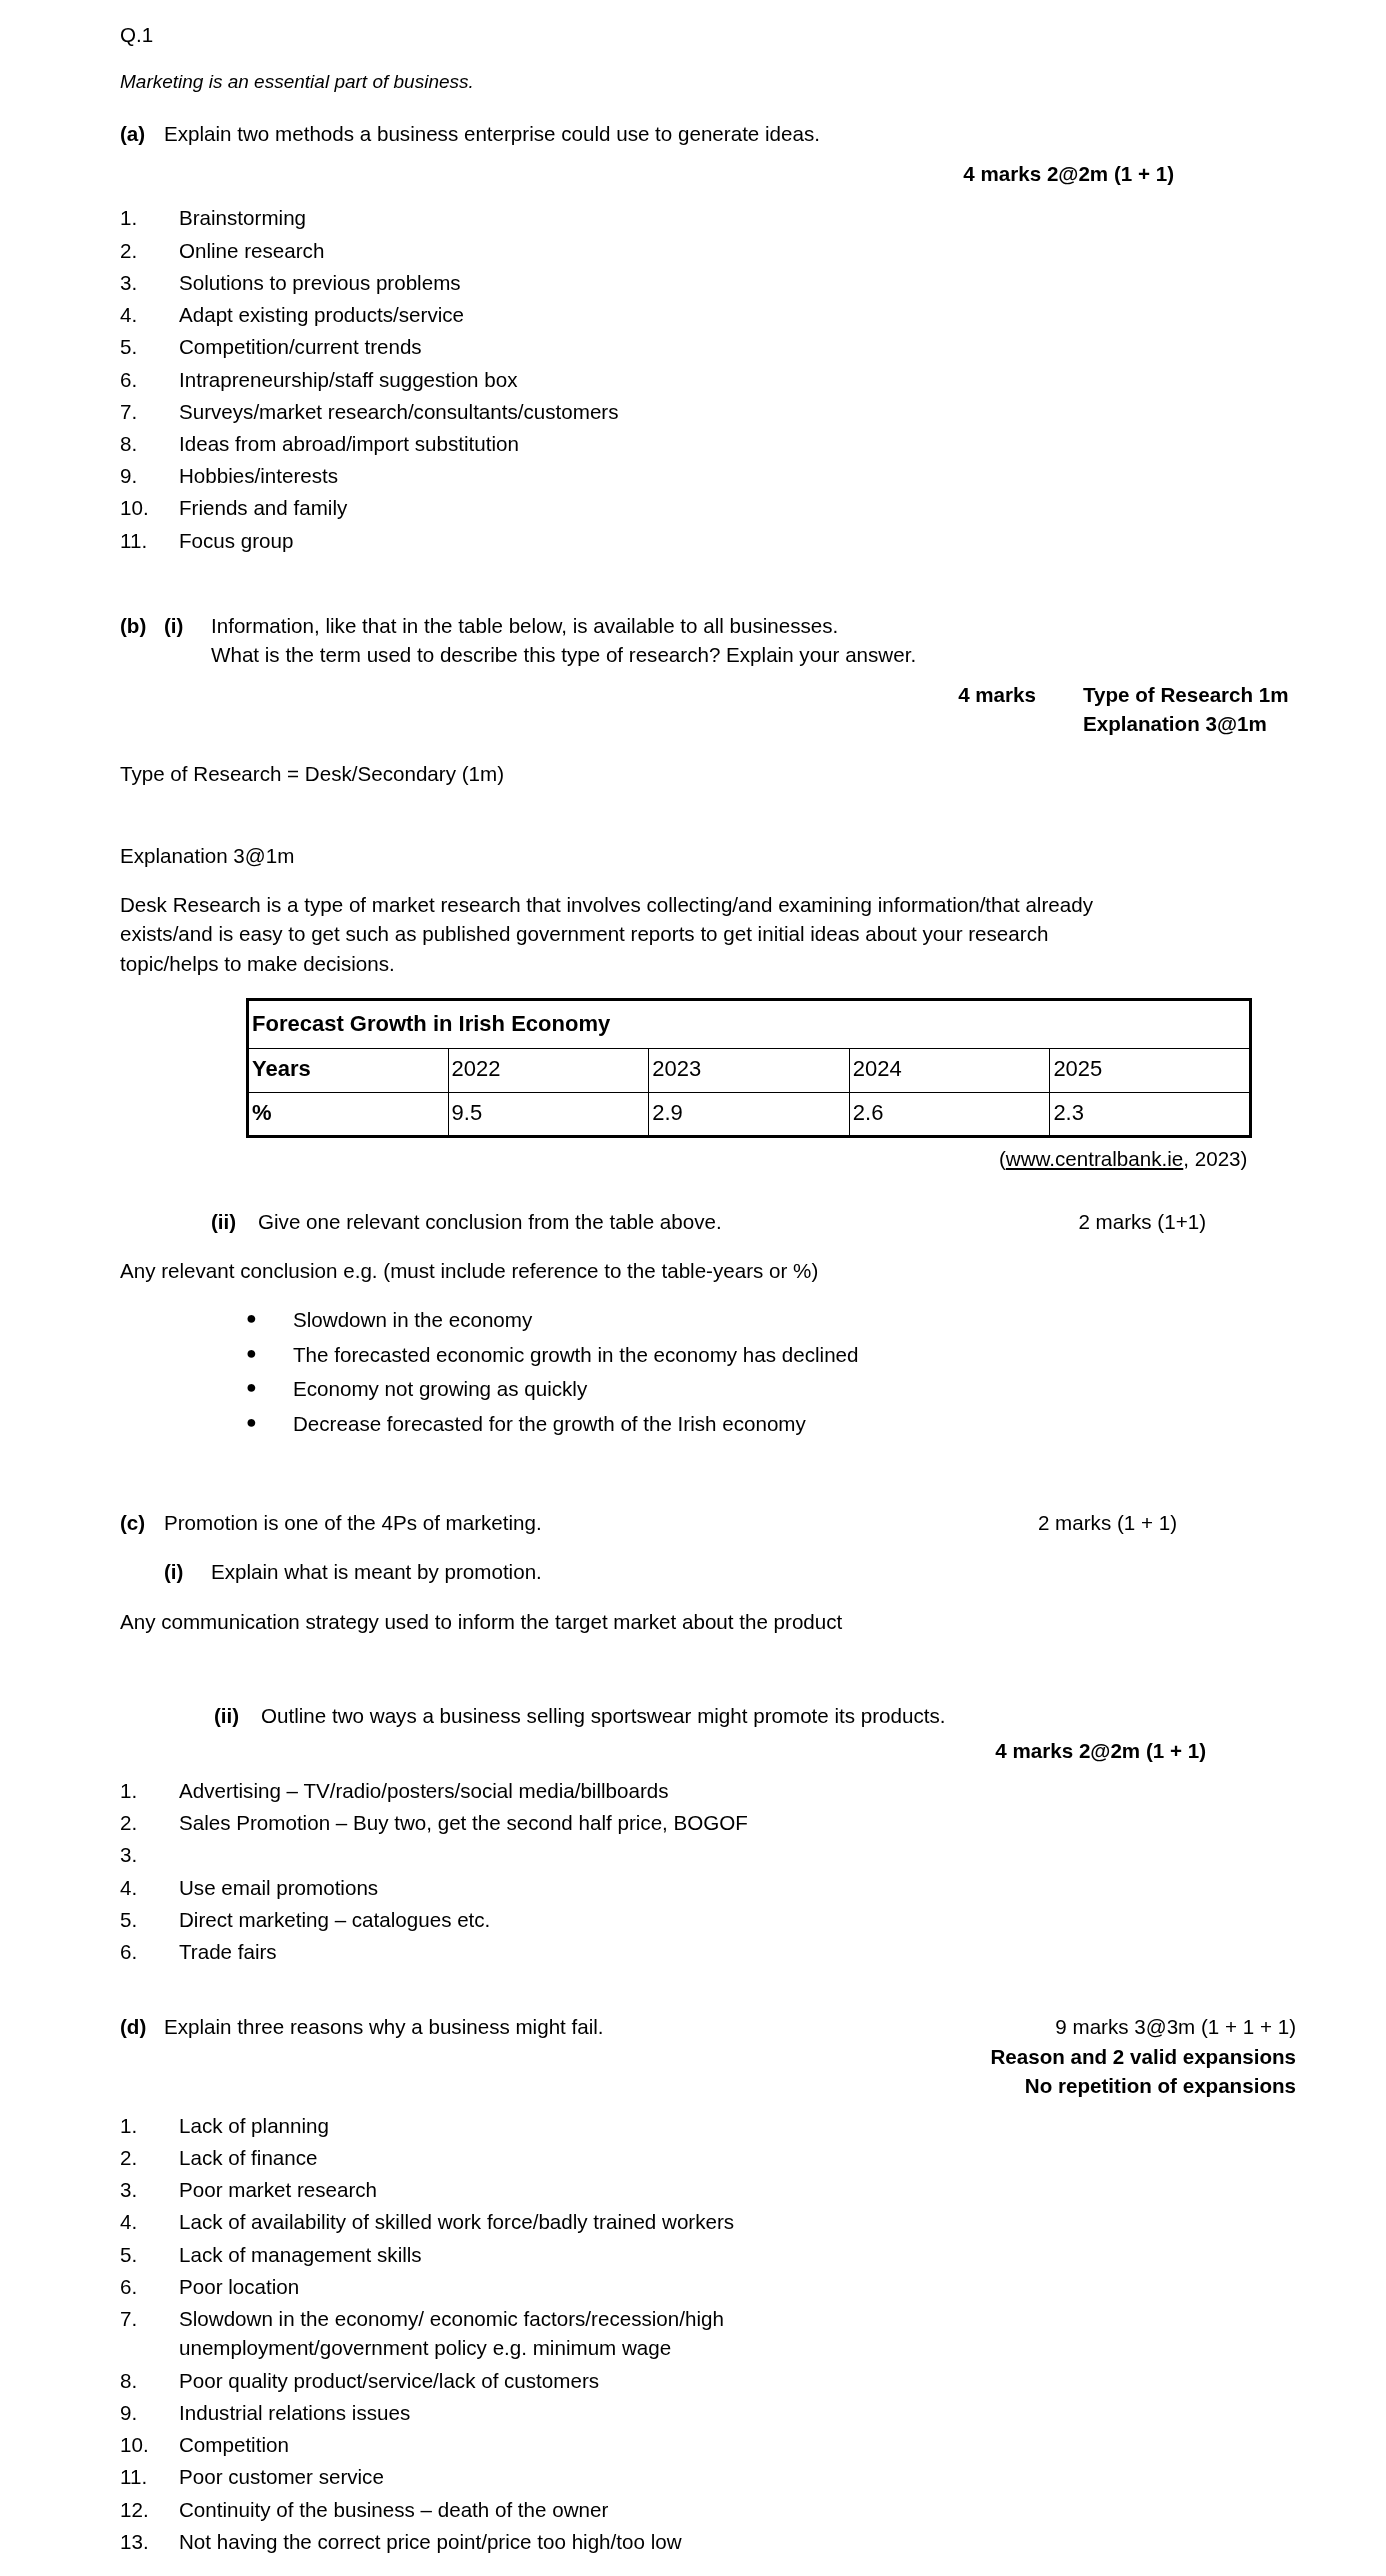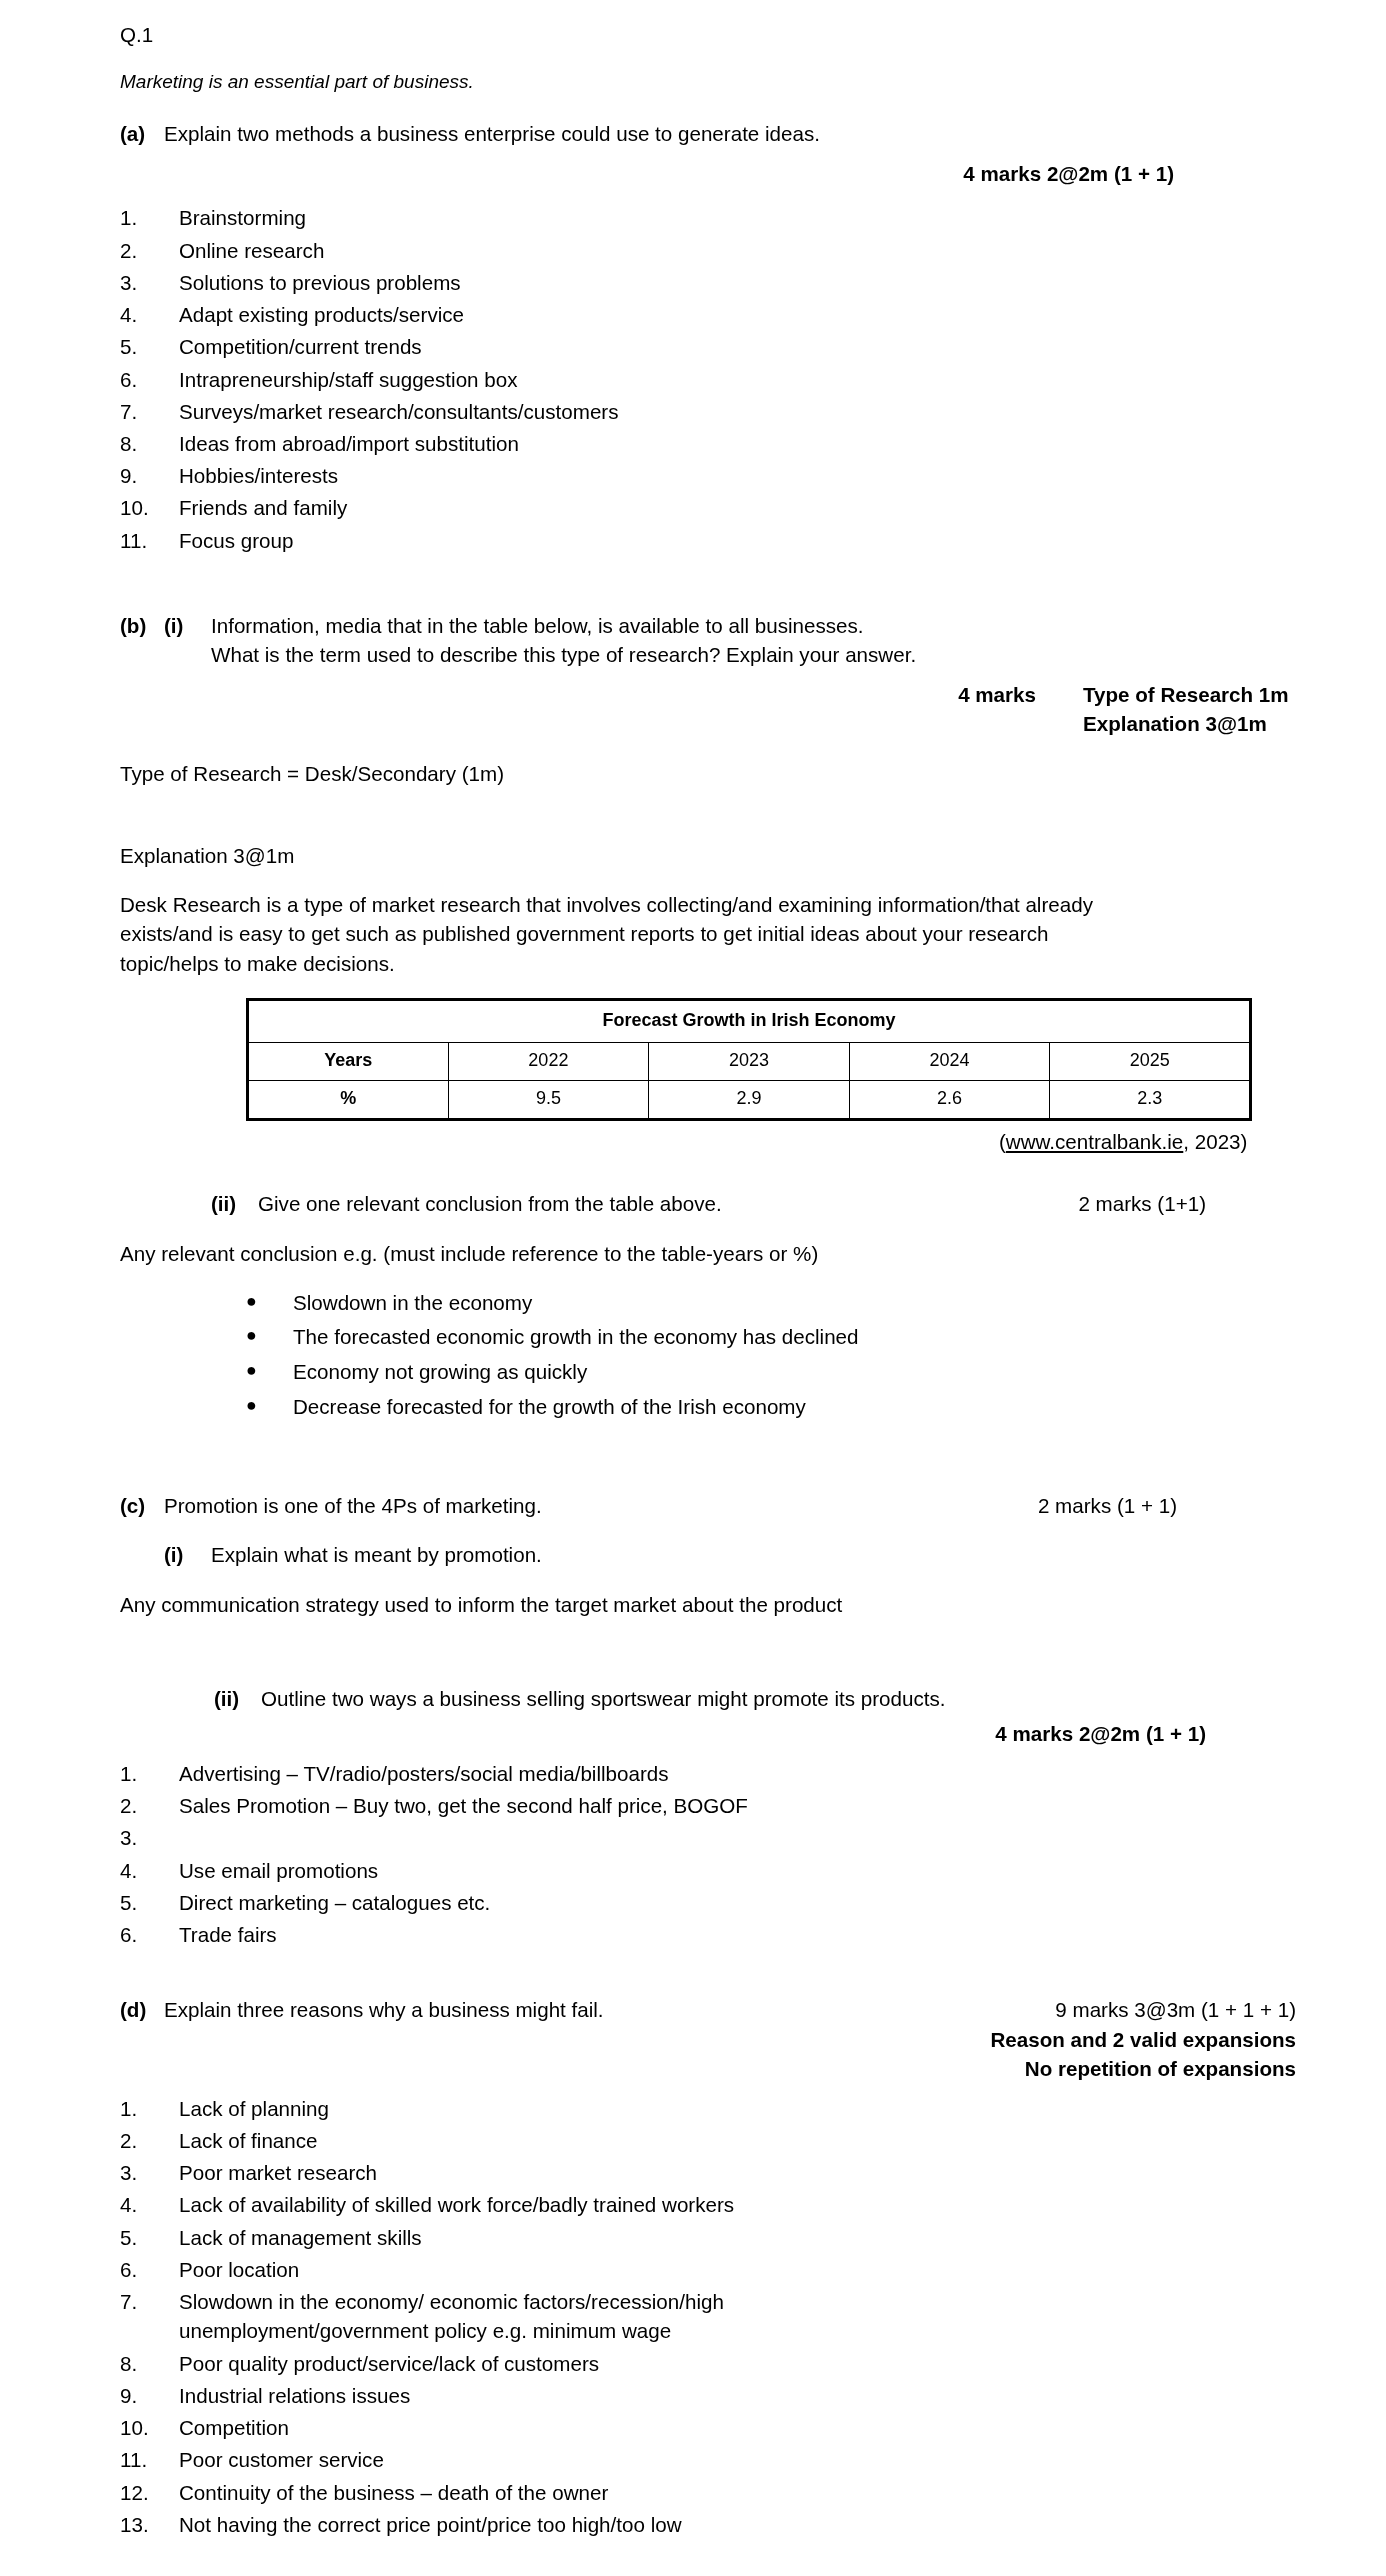--- a/index.html
+++ b/index.html
@@ -135,23 +135,22 @@
     margin-left: 126px;
     width: 1006px;
   }
   table.fc {
     border-collapse: collapse;
     width: 100%;
     table-layout: fixed;
   }
   table.fc td {
     border: 0.8px solid #000;
-    text-align: center;
     padding: 4.6px 3px 6.9px 3px;
-    font-size: 18px;
+    font-size: 22px;
   }
   table.fc .title-cell {
     font-weight: bold;
     padding: 6.9px 3px 9px 3px;
   }
   table.fc .hdr {
     font-weight: bold;
   }
   table.fc tr.outer-top td { border-top: 3px solid #000; }
   table.fc tr.outer-bottom td { border-bottom: 3px solid #000; }
@@ -231,21 +230,21 @@
         <span class="txt">Focus group</span>
       </li>
   </ol>
 
   <div class="sp70"></div>
 
   <div class="qrow">
     <div class="qlabel">(b)</div>
     <div class="qlabel-roman">(i)</div>
     <div class="qtext">
-      <div>Information, media that in the table below, is available to all businesses.</div>
+      <div>Information, like that in the table below, is available to all businesses.</div>
       <div>What is the term used to describe this type of research? Explain your answer.</div>
     </div>
   </div>
 
   <div class="sp14"></div>
   <div class="marks-two">
     <div class="left">4 marks</div>
     <div class="right">Type of Research 1m</div>
   </div>
   <div class="marks-two">

